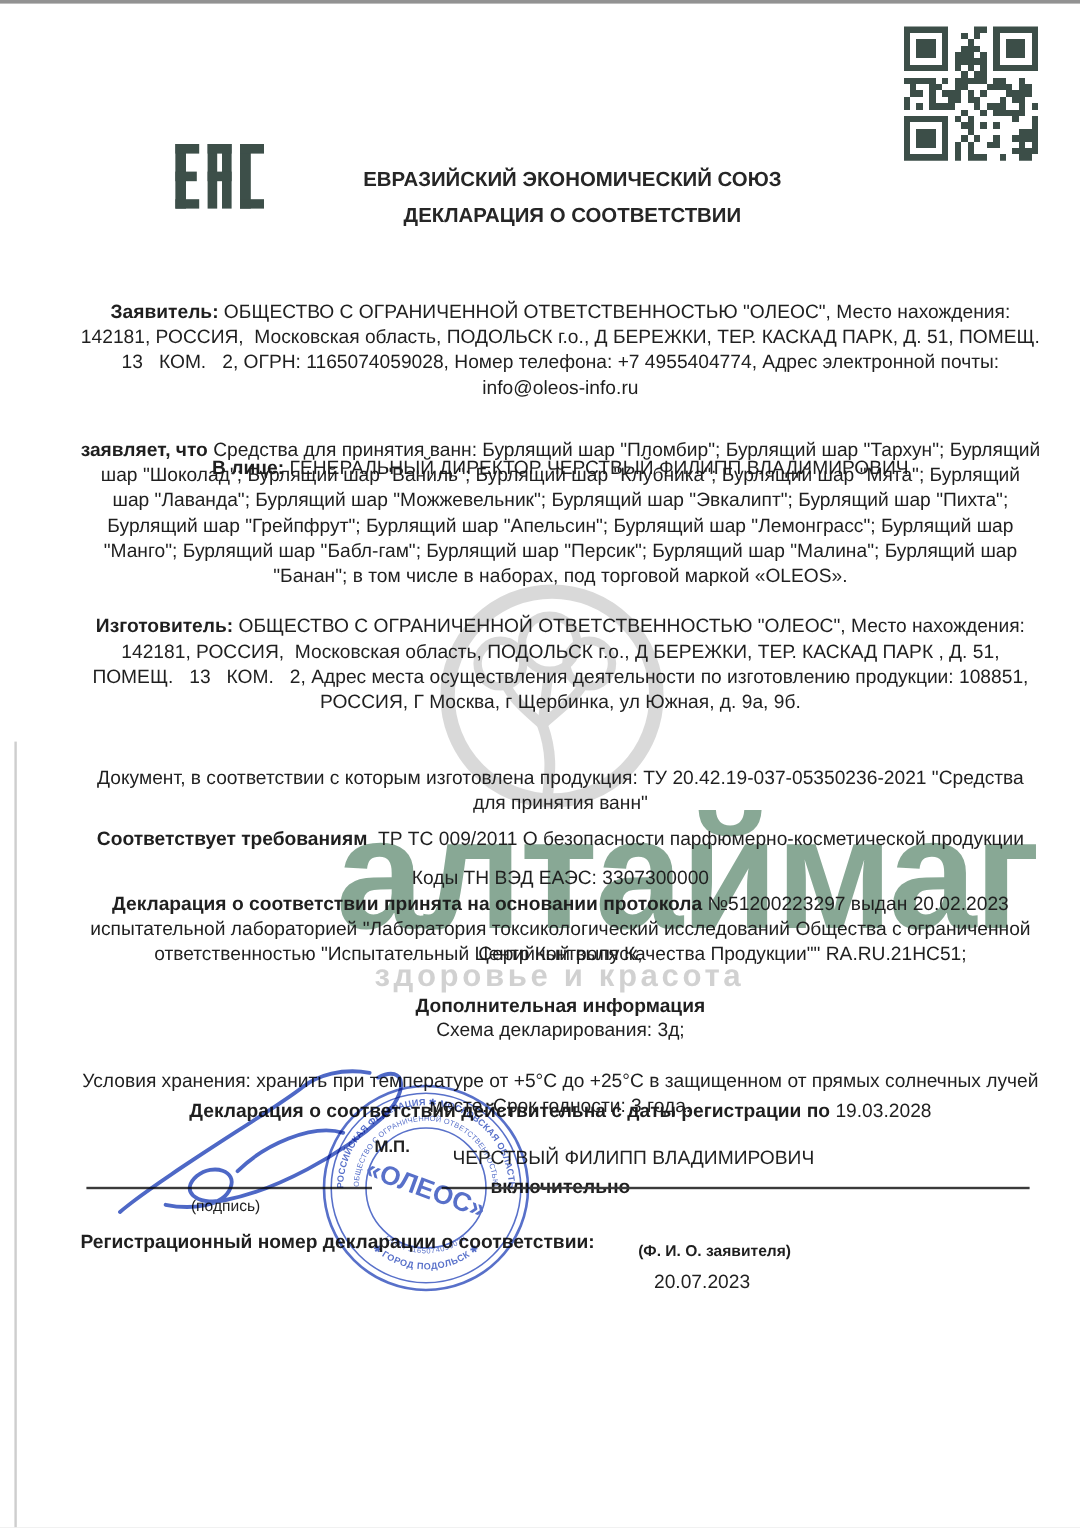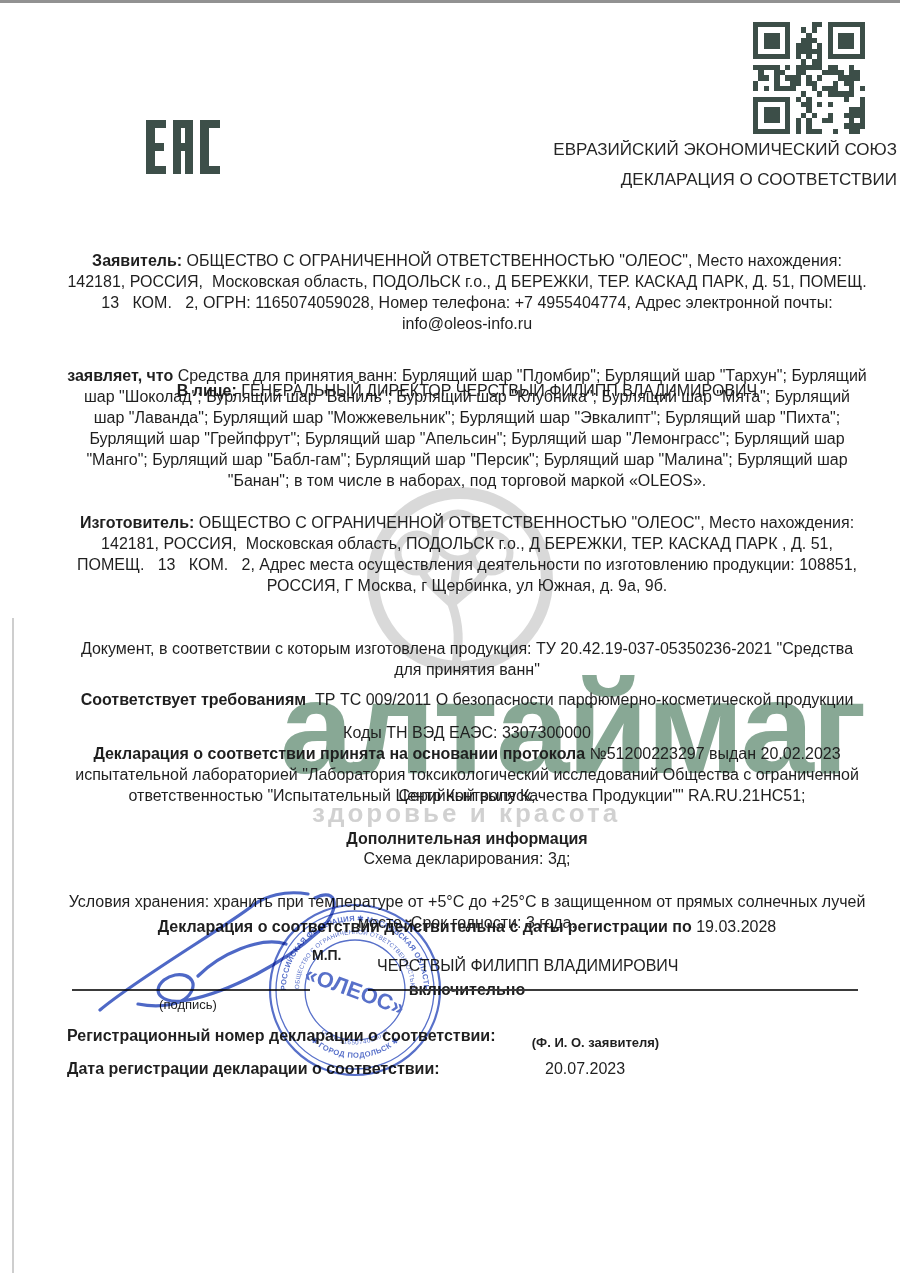--- a/index.html
+++ b/index.html
@@ -7,21 +7,21 @@
         font-family:"Liberation Sans",sans-serif;color:#1f1f1f;overflow:hidden;}
   .scan-top{position:absolute;left:0;top:0;width:900px;height:3px;background:#6e6e6e;opacity:.75;}
   .scan-left{position:absolute;left:12px;top:618px;width:2px;height:655px;background:#c2c2c2;opacity:.8;}
 
   
   .wm{position:absolute;z-index:0;pointer-events:none;}
   .wm-brand{left:280px;top:652px;font-size:132px;font-weight:bold;letter-spacing:-2px;
             color:#14532d;opacity:.5;white-space:nowrap;}
   .wm-tag{left:312px;top:798px;font-size:26px;font-weight:bold;letter-spacing:3px;
           color:#9b9b9b;opacity:.45;white-space:nowrap;}
-  .title{position:absolute;left:57px;width:840px;text-align:right;font-weight:normal;
+  .title{position:absolute;left:57px;width:840px;text-align:center;font-weight:bold;
          font-size:17px;z-index:1;color:#262626;}
   .block{position:absolute;left:67px;width:800px;font-size:16px;line-height:21px;
          white-space:pre-wrap;z-index:1;}
   .block p{margin:0;text-align:center;}
   .b{font-weight:bold;}
   .eac{position:absolute;left:146px;top:120px;z-index:1;}
   .qr{position:absolute;left:753px;top:22px;z-index:1;}
 
   .mp{position:absolute;left:312px;top:947px;font-size:14px;font-weight:bold;z-index:1;}
   .holder-name{position:absolute;left:377px;top:957px;font-size:16px;z-index:1;}
@@ -170,17 +170,16 @@
   <div class="holder-name">ЧЕРСТВЫЙ ФИЛИПП ВЛАДИМИРОВИЧ</div>
   <div class="hline left"></div>
   <div class="hline right"></div>
   <div class="cap sign">(подпись)</div>
   <div class="cap fio">(Ф. И. О. заявителя)</div>
 
   <div class="regrow" style="top:1027px">
     <span class="lbl">Регистрационный номер декларации о соответствии:</span>
   </div>
   <div class="regrow" style="top:1060px">
-    <span class="lbl">Дата регистрации декларации о соответствии:</span>
     <span class="val">20.07.2023</span>
   </div>
 
 </div>
 
 </body></html>

